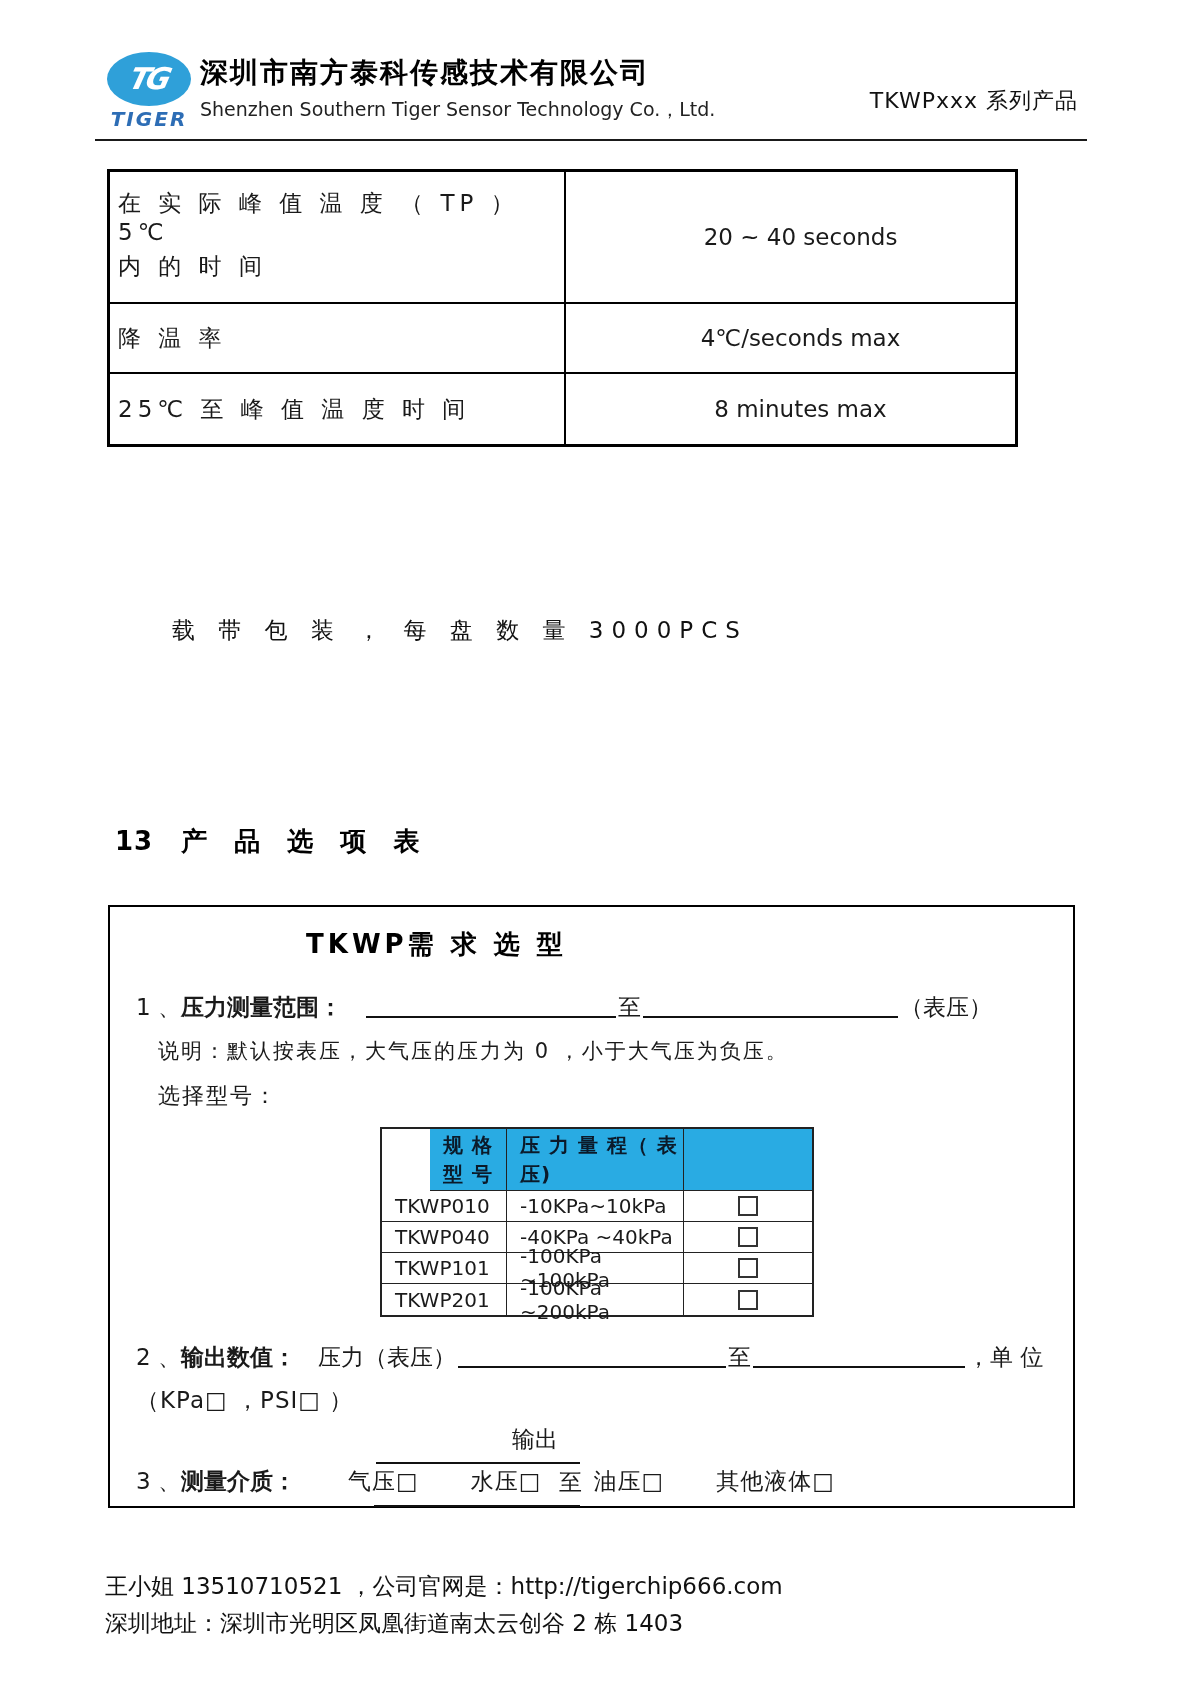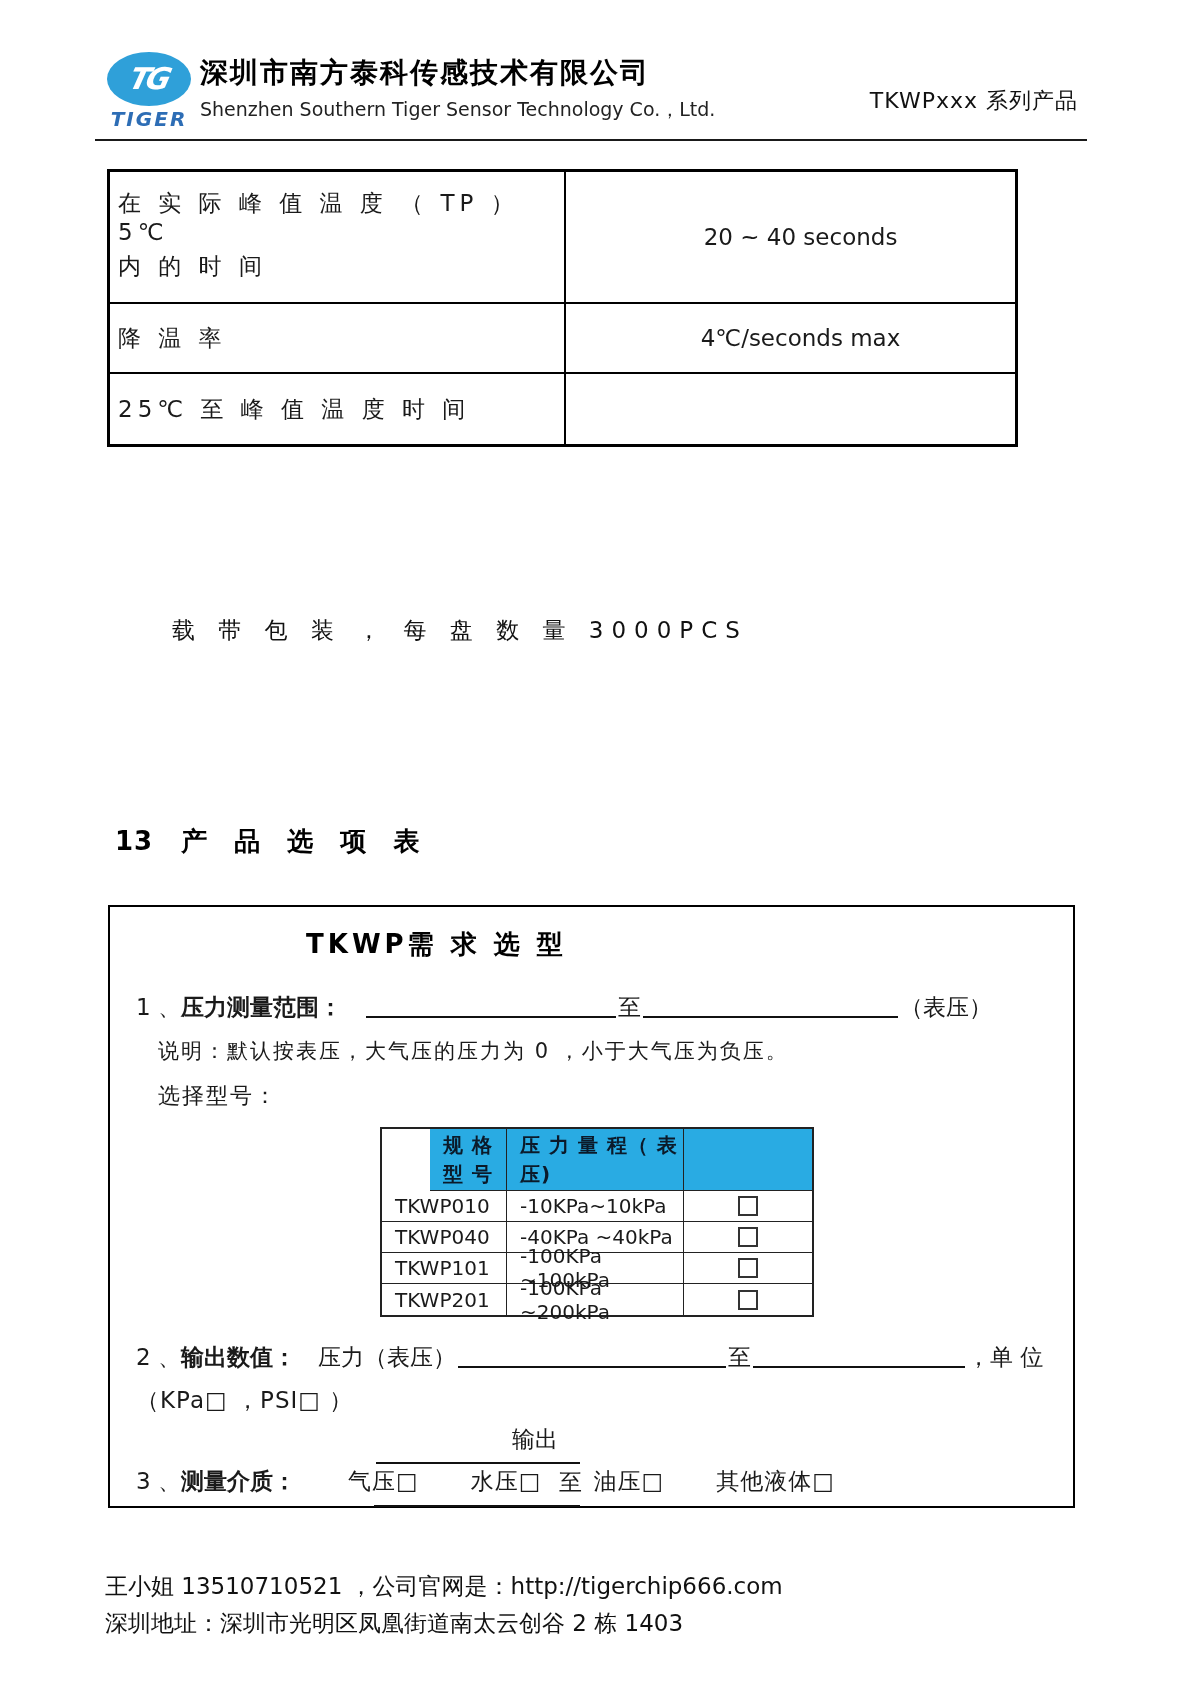--- a/index.html
+++ b/index.html
@@ -106,20 +106,23 @@
     <div class="sc sc-l row2 bline">
       <div>降 温 率</div>
     </div>
     <div class="sc sc-r row2 bline">
       <div>4℃/seconds max</div>
     </div>
 
     <div class="sc sc-l row3">
       <div>25℃ 至 峰 值 温 度 时 间</div>
     </div>
+    <div class="sc sc-r row3">
+      <div>8 minutes max</div>
+    </div>
   </div>
 
   <div class="s12-body">载 带 包 装 ， 每 盘 数 量 3000PCS</div>
 
   <div class="h2 s13">
     <span class="num">13</span><span class="ttl">产 品 选 项 表</span>
   </div>
 
   <div class="fbox">
     <div class="f-title">TKWP需 求 选 型</div>

